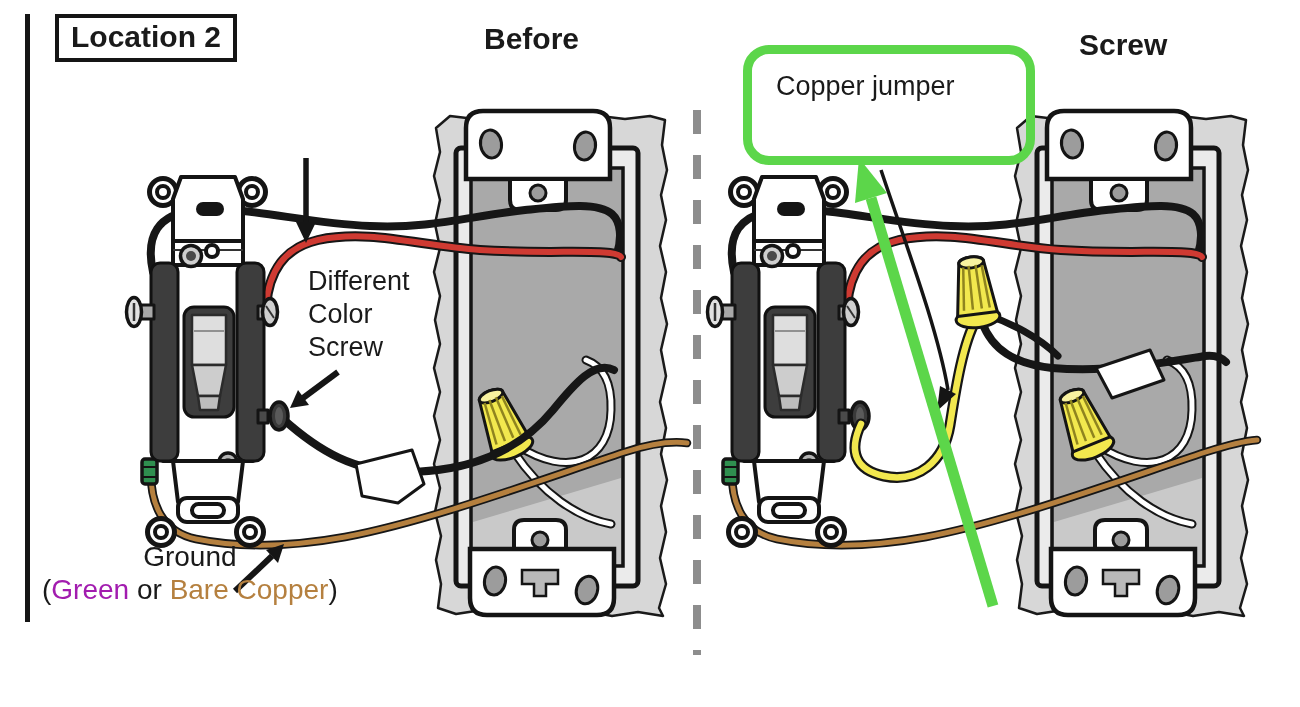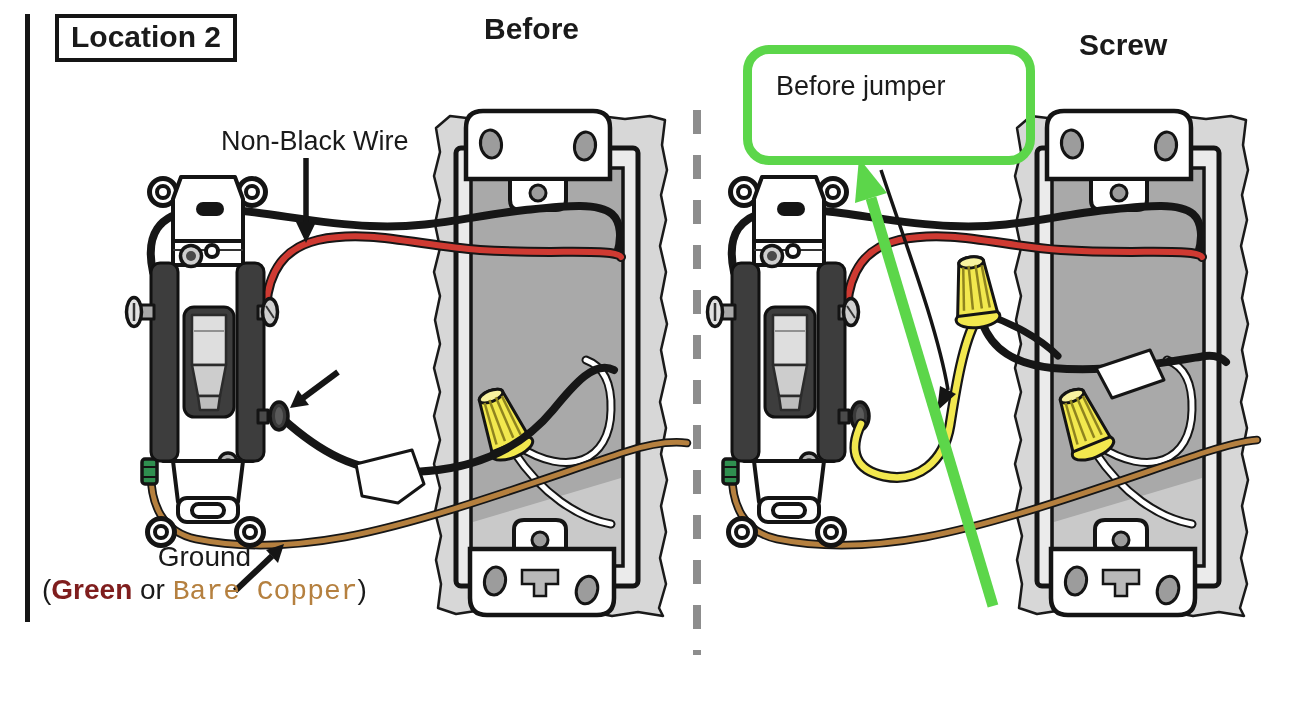--- a/index.html
+++ b/index.html
@@ -3,27 +3,27 @@
 <meta charset="utf-8">
 <style>
   html,body{margin:0;padding:0;background:#fff;}
   #stage{position:relative;width:1300px;height:707px;background:#fff;overflow:hidden;
          font-family:"Liberation Sans", sans-serif;color:#1a1a1a;}
   #art{position:absolute;left:0;top:0;z-index:1;}
   .txt{position:absolute;z-index:2;white-space:nowrap;}
   .title{font-size:30px;font-weight:bold;}
   #location-box{left:55px;top:14px;border:4px solid #151515;padding:2px 12px 4px 12px;
                 font-size:30px;font-weight:bold;background:transparent;}
-  #before-title{left:484px;top:12px;}
+  #before-title{left:484px;top:22px;}
   #after-title{left:1079px;top:28px;}
   #nonblack-label{left:221px;top:126px;font-size:27px;}
   #diffscrew-label{left:308px;top:265px;font-size:27px;line-height:33px;}
   #ground-label{left:42px;top:540px;font-size:28px;line-height:33px;text-align:center;}
-  .green-word{color:#7f1d1d;font-weight:bold;}
-  .copper-word{color:#b5803f;font-family:Liberation Mono, monospace;}
+  .green-word{color:#a21caf;}
+  .copper-word{color:#b5803f;}
   #callout{left:743px;top:45px;width:250px;height:72px;border:9px solid #5cd64a;
            border-radius:26px;padding:16px 0 14px 24px;font-size:27px;line-height:33px;
            background:transparent;}
 </style>
 </head>
 <body>
 
 <div id="stage">
 
 <svg id="art" width="1300" height="707" viewBox="0 0 1300 707">
@@ -187,25 +187,29 @@
     </g>
   </g>
 </svg>
 
 <div class="txt" id="location-box">Location 2</div>
 
 <div class="txt title" id="before-title">Before</div>
 
 <div class="txt title" id="after-title">Screw</div>
 
-<div class="txt" id="nonblack-label">Non-Black Wire</div>
-
+
+<div class="txt" id="diffscrew-label">
+  <div>Different</div>
+  <div>Color</div>
+  <div>Screw</div>
+</div>
 
 <div class="txt" id="ground-label">
   <div>Ground</div>
   <div><span>(</span><span class="green-word">Green</span><span> or </span><span class="copper-word">Bare Copper</span><span>)</span></div>
 </div>
 
 <div class="txt" id="callout">
-  <div>Before jumper</div>
+  <div>Copper jumper</div>
 </div>
 
 </div>
 
 </body></html>

